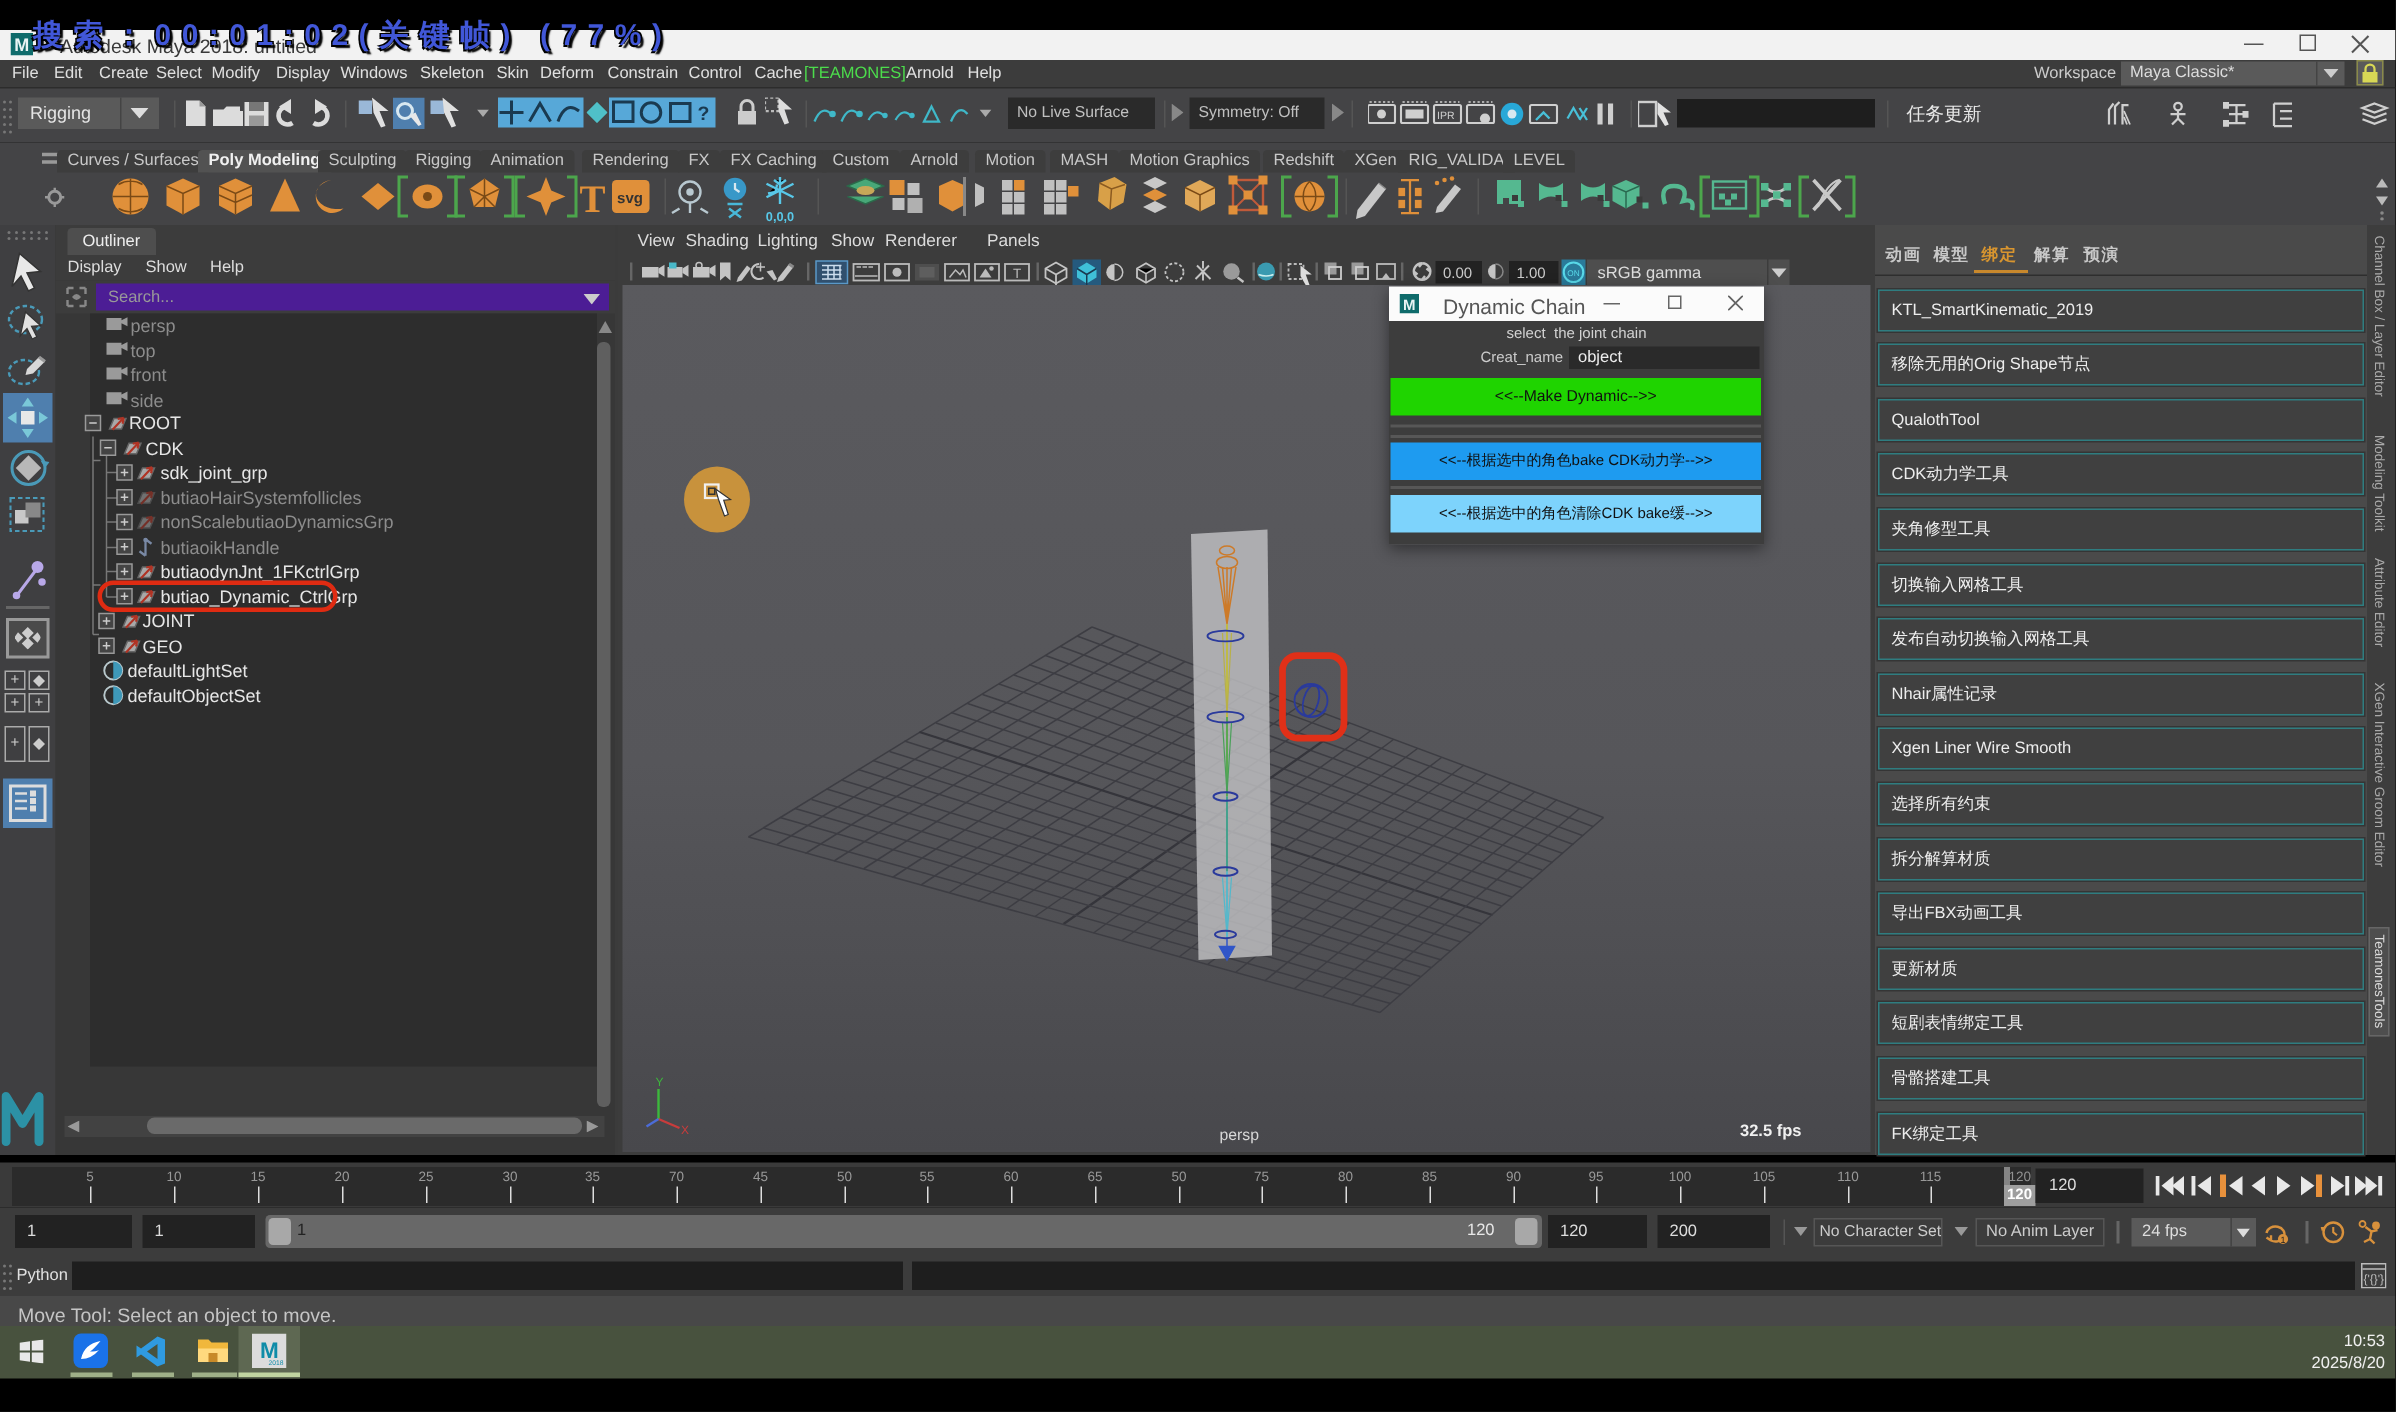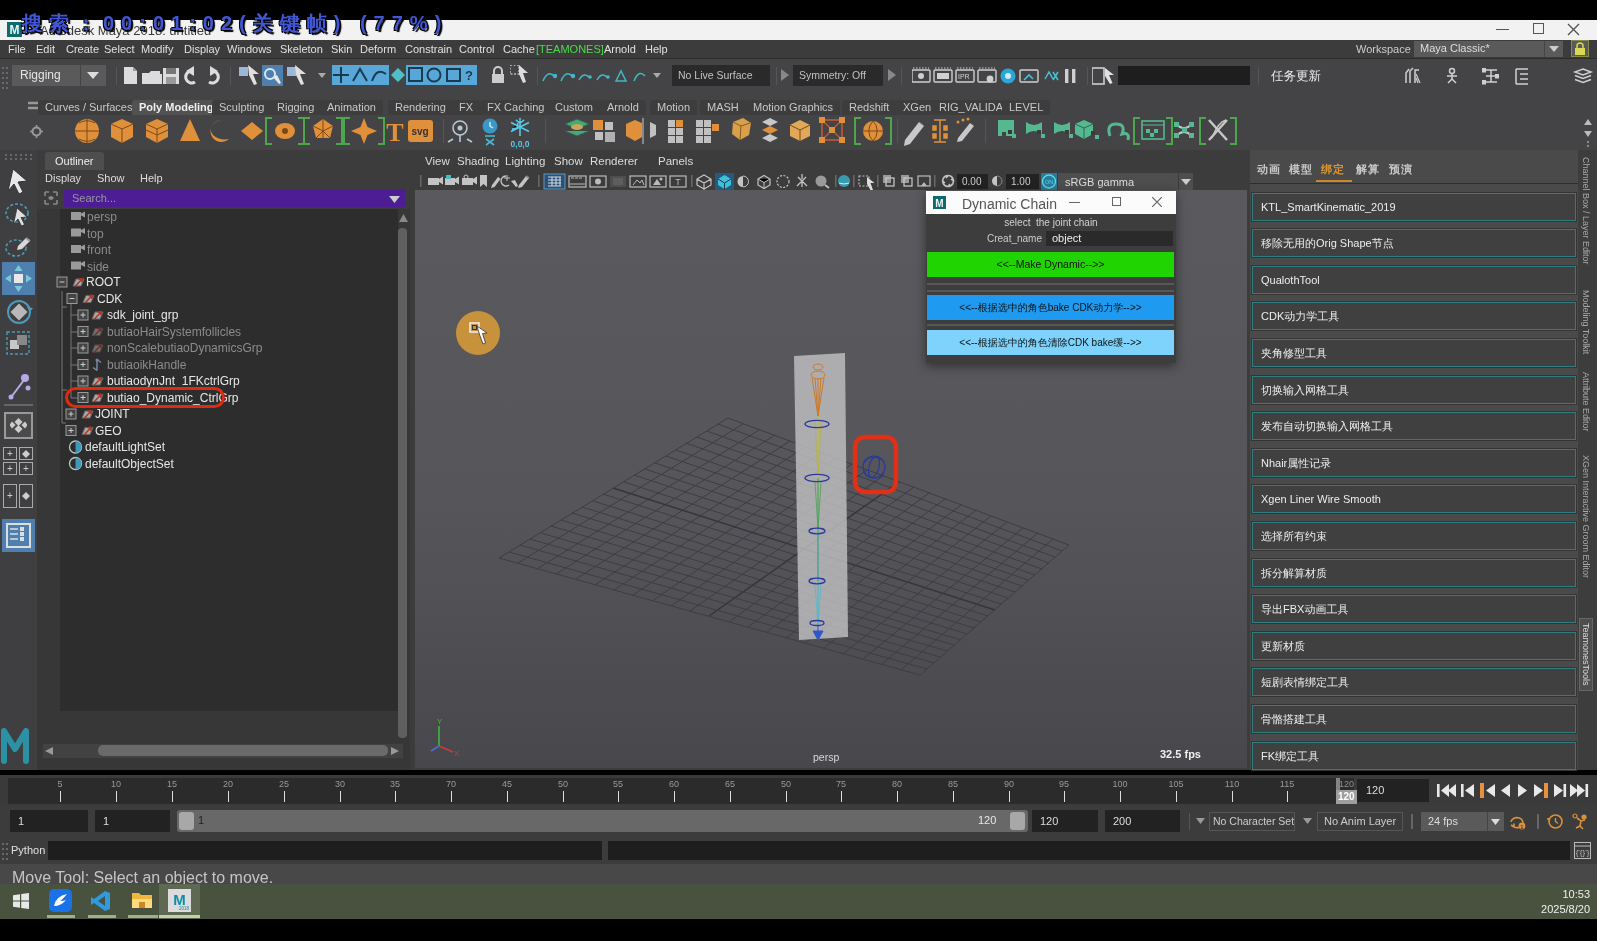--- a/index.html
+++ b/index.html
@@ -20,21 +20,21 @@
 #vp3d { left:3px; top:40px; width:832px; height:578px; background:linear-gradient(#5a5a5e,#56565a 55%,#48484c); overflow:hidden; }
 #rightpanel { left:1250px; top:0; width:328px; height:620px; background:#4a4a4a; }
 #rtabs { left:1578px; top:0; width:19px; height:620px; background:#3d3d3d; }
 .rbtn { position:absolute; left:2px; width:324px; height:28px; background:#404040; border:1px solid #2f7d80; box-shadow:0 0 0 1px #353535; color:#ededed; font-size:11px; line-height:26px; padding-left:8px; }
 .vtab { position:absolute; left:3px; color:#aaa; font-size:9px; writing-mode:vertical-rl; white-space:nowrap; }
 
 #timerow { left:0; top:775px; width:1597px; height:30px; background:#3a3a3a; }
 #timeline { left:8px; top:3px; width:1346px; height:26px; background:#2b2b2b; position:absolute; }
 #rangerow { left:0; top:805px; width:1597px; height:33px; background:#3c3c3c; }
 #cmdrow { left:0; top:838px; width:1597px; height:26px; background:#3c3c3c; }
-#helprow { left:0; top:864px; width:1597px; height:22px; background:#484848; color:#c5c5c5; font-size:16px; }
+#helprow { left:0; top:864px; width:1597px; height:22px; background:#484848; color:#c5c5c5; font-size:13px; }
 #taskbar { left:0; top:884px; width:1597px; height:35px; background:#48523e; }
 .fld { position:absolute; background:#222; color:#ddd; font-size:11px; }
 .sep { position:absolute; width:1px; background:#555; }
 .tick { position:absolute; width:1px; height:11px; background:#ddd; bottom:2px; }
 .tlab { position:absolute; top:1px; font-size:9px; color:#999; transform:translateX(-50%); }
 .stab { position:absolute; top:5px; height:15px; background:#3d3d3d; color:#c8c8c8; font-size:11px; line-height:15px; padding:0 7px; border-radius:3px 3px 0 0; white-space:nowrap; }
 .stab.on { background:#525252; color:#f0f0f0; font-weight:bold; }
 .otx { position:absolute; height:16px; line-height:16px; font-size:12px; color:#e6e6e6; white-space:nowrap; }
 .otx.dim { color:#8c8c8c; }
 .vm { position:absolute; top:5px; font-size:11.5px; color:#dcdcdc; }

